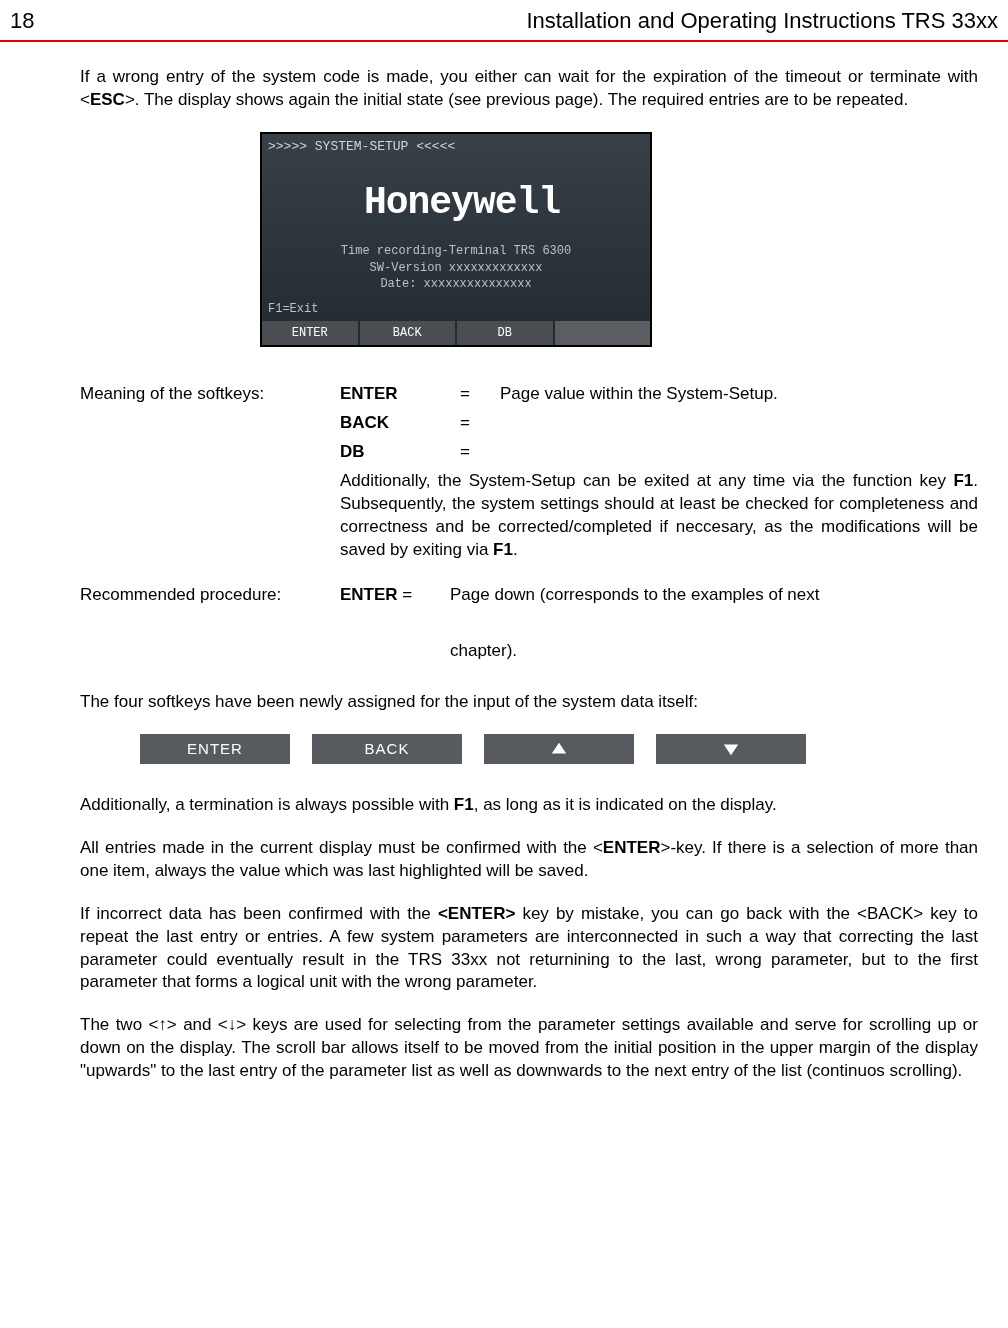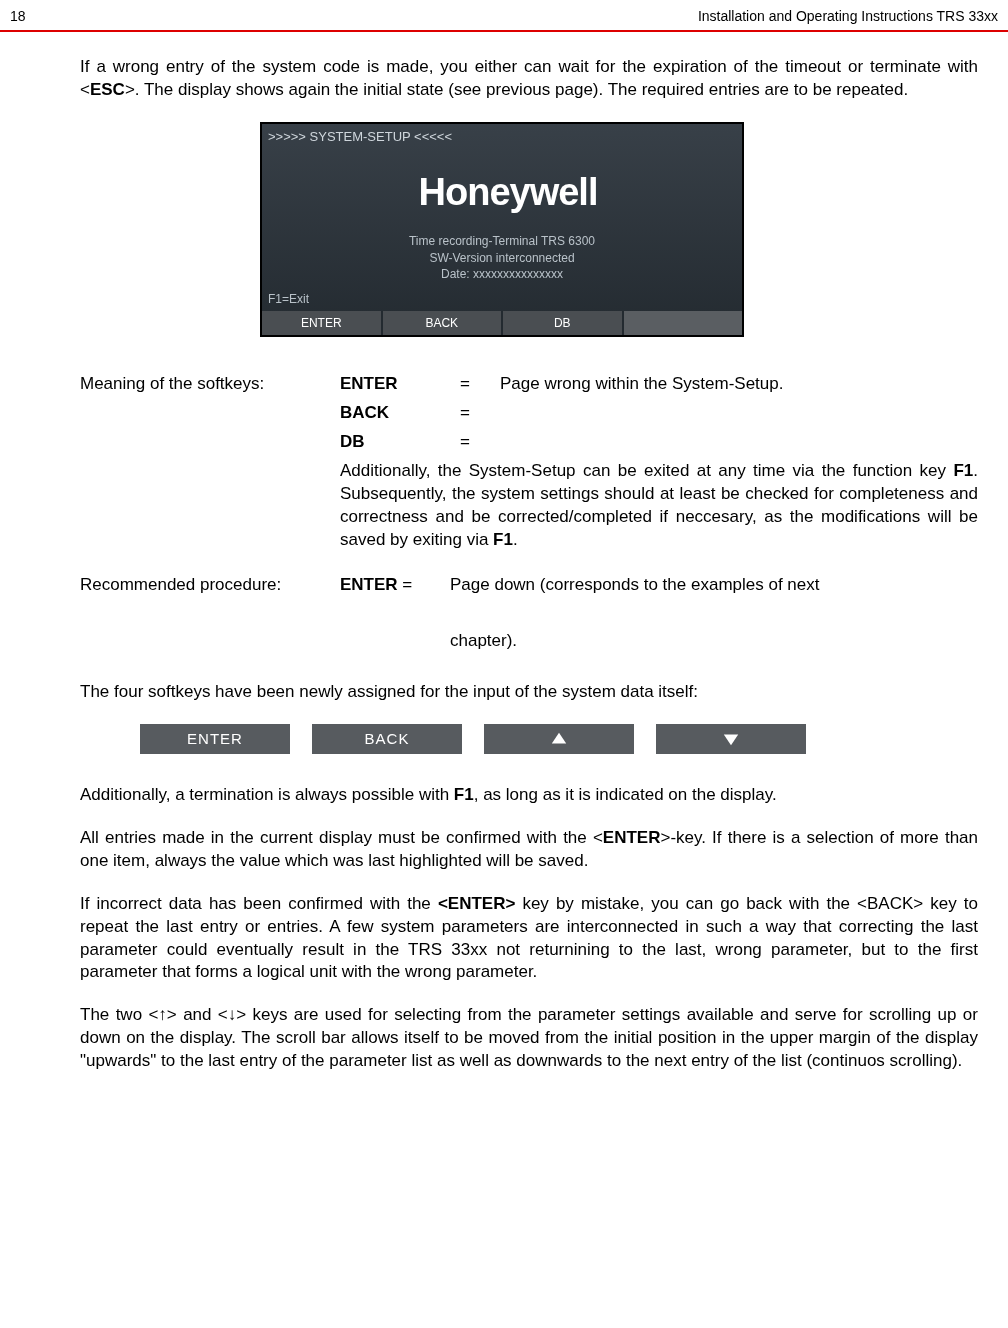--- a/index.html
+++ b/index.html
@@ -1,27 +1,27 @@
 <!DOCTYPE html>
 <html><head>
 <meta charset="utf-8">
 <style>
   * { box-sizing: border-box; margin: 0; padding: 0; }
   html, body { width: 1008px; font-family: Arial, Helvetica, sans-serif; background: #fff; color: #000; }
   .page { width: 1008px; padding: 0 0 40px 0; }
-  .header { display: flex; justify-content: space-between; align-items: baseline; padding: 8px 10px 4px 10px; font-size: 14px; }
+  .header { display: flex; justify-content: space-between; align-items: baseline; padding: 8px 10px 4px 10px; font-size: 22px; }
   .header-left { }
   .header-right { }
   .redline { height: 2px; background: #d00; margin: 2px 0 24px 0; }
   .content { padding: 0 30px 0 80px; font-size: 17px; line-height: 1.35; }
   .para { margin-bottom: 20px; text-align: justify; }
   .bold { font-weight: bold; }
 
   .terminal-wrap { display: flex; justify-content: flex-start; margin: 0 0 36px 180px; }
-  .terminal { width: 484px; border: 2px solid #000; background: linear-gradient(#384048, #232a30); color: #cfd6dc; font-family: Liberation Sans, sans-serif; position: relative; }
+  .terminal { width: 392px; border: 2px solid #000; background: linear-gradient(#384048, #232a30); color: #cfd6dc; font-family: Liberation Mono, monospace; position: relative; }
   .term-title { font-size: 13px; padding: 4px 6px; }
   .term-logo { text-align: center; color: #fff; font-weight: bold; font-size: 38px; padding: 18px 0 4px 0; letter-spacing: -1px; margin-left: 12px; }
   .term-info { text-align: center; font-size: 12px; color: #b9c2c9; line-height: 1.4; padding: 10px 0 8px 0; }
   .term-f1 { font-size: 12px; padding: 0 22px 4px 6px; color: #b9c2c9; }
   .term-softkeys { display: flex; }
   .term-sk { flex: 1; background: #4a4e52; color: #fff; font-size: 12px; text-align: center; padding: 4px 0; border-right: 2px solid #232a30; }
   .term-sk:last-child { border-right: none; }
   .term-sk.blank { background: #5a5e62; }
 
   .tbl { display: grid; grid-template-columns: 260px 120px 40px 1fr; margin-bottom: 6px; }
@@ -56,38 +56,38 @@
       <span>If a wrong entry of the system code is made, you either  can wait for the expiration of the timeout or terminate with &lt;</span><span class="bold">ESC</span><span>&gt;. The display shows again the initial state (see previous page). The required entries are to be repeated.</span>
     </div>
 
 
     <div class="terminal-wrap">
       <div class="terminal">
         <div class="term-title">&gt;&gt;&gt;&gt;&gt; SYSTEM-SETUP &lt;&lt;&lt;&lt;&lt;</div>
         <div class="term-logo">Honeywell</div>
         <div class="term-info">
           <div>Time recording-Terminal TRS 6300</div>
-          <div>SW-Version interconnected</div>
+          <div>SW-Version xxxxxxxxxxxxx</div>
           <div>Date: xxxxxxxxxxxxxxx</div>
         </div>
         <div class="term-f1">F1=Exit</div>
         <div class="term-softkeys">
           <div class="term-sk">ENTER</div>
           <div class="term-sk">BACK</div>
           <div class="term-sk">DB</div>
           <div class="term-sk blank"></div>
         </div>
       </div>
     </div>
 
     <div class="tbl">
       <div class="lab">Meaning of the softkeys:</div>
       <div class="key">ENTER</div>
       <div class="eq">=</div>
-      <div class="desc">Page wrong within the System-Setup.</div>
+      <div class="desc">Page value within the System-Setup.</div>
     </div>
     <div class="tbl">
       <div class="lab"></div>
       <div class="key">BACK</div>
       <div class="eq">=</div>
     </div>
     <div class="tbl">
       <div class="lab"></div>
       <div class="key">DB</div>
       <div class="eq">=</div>

